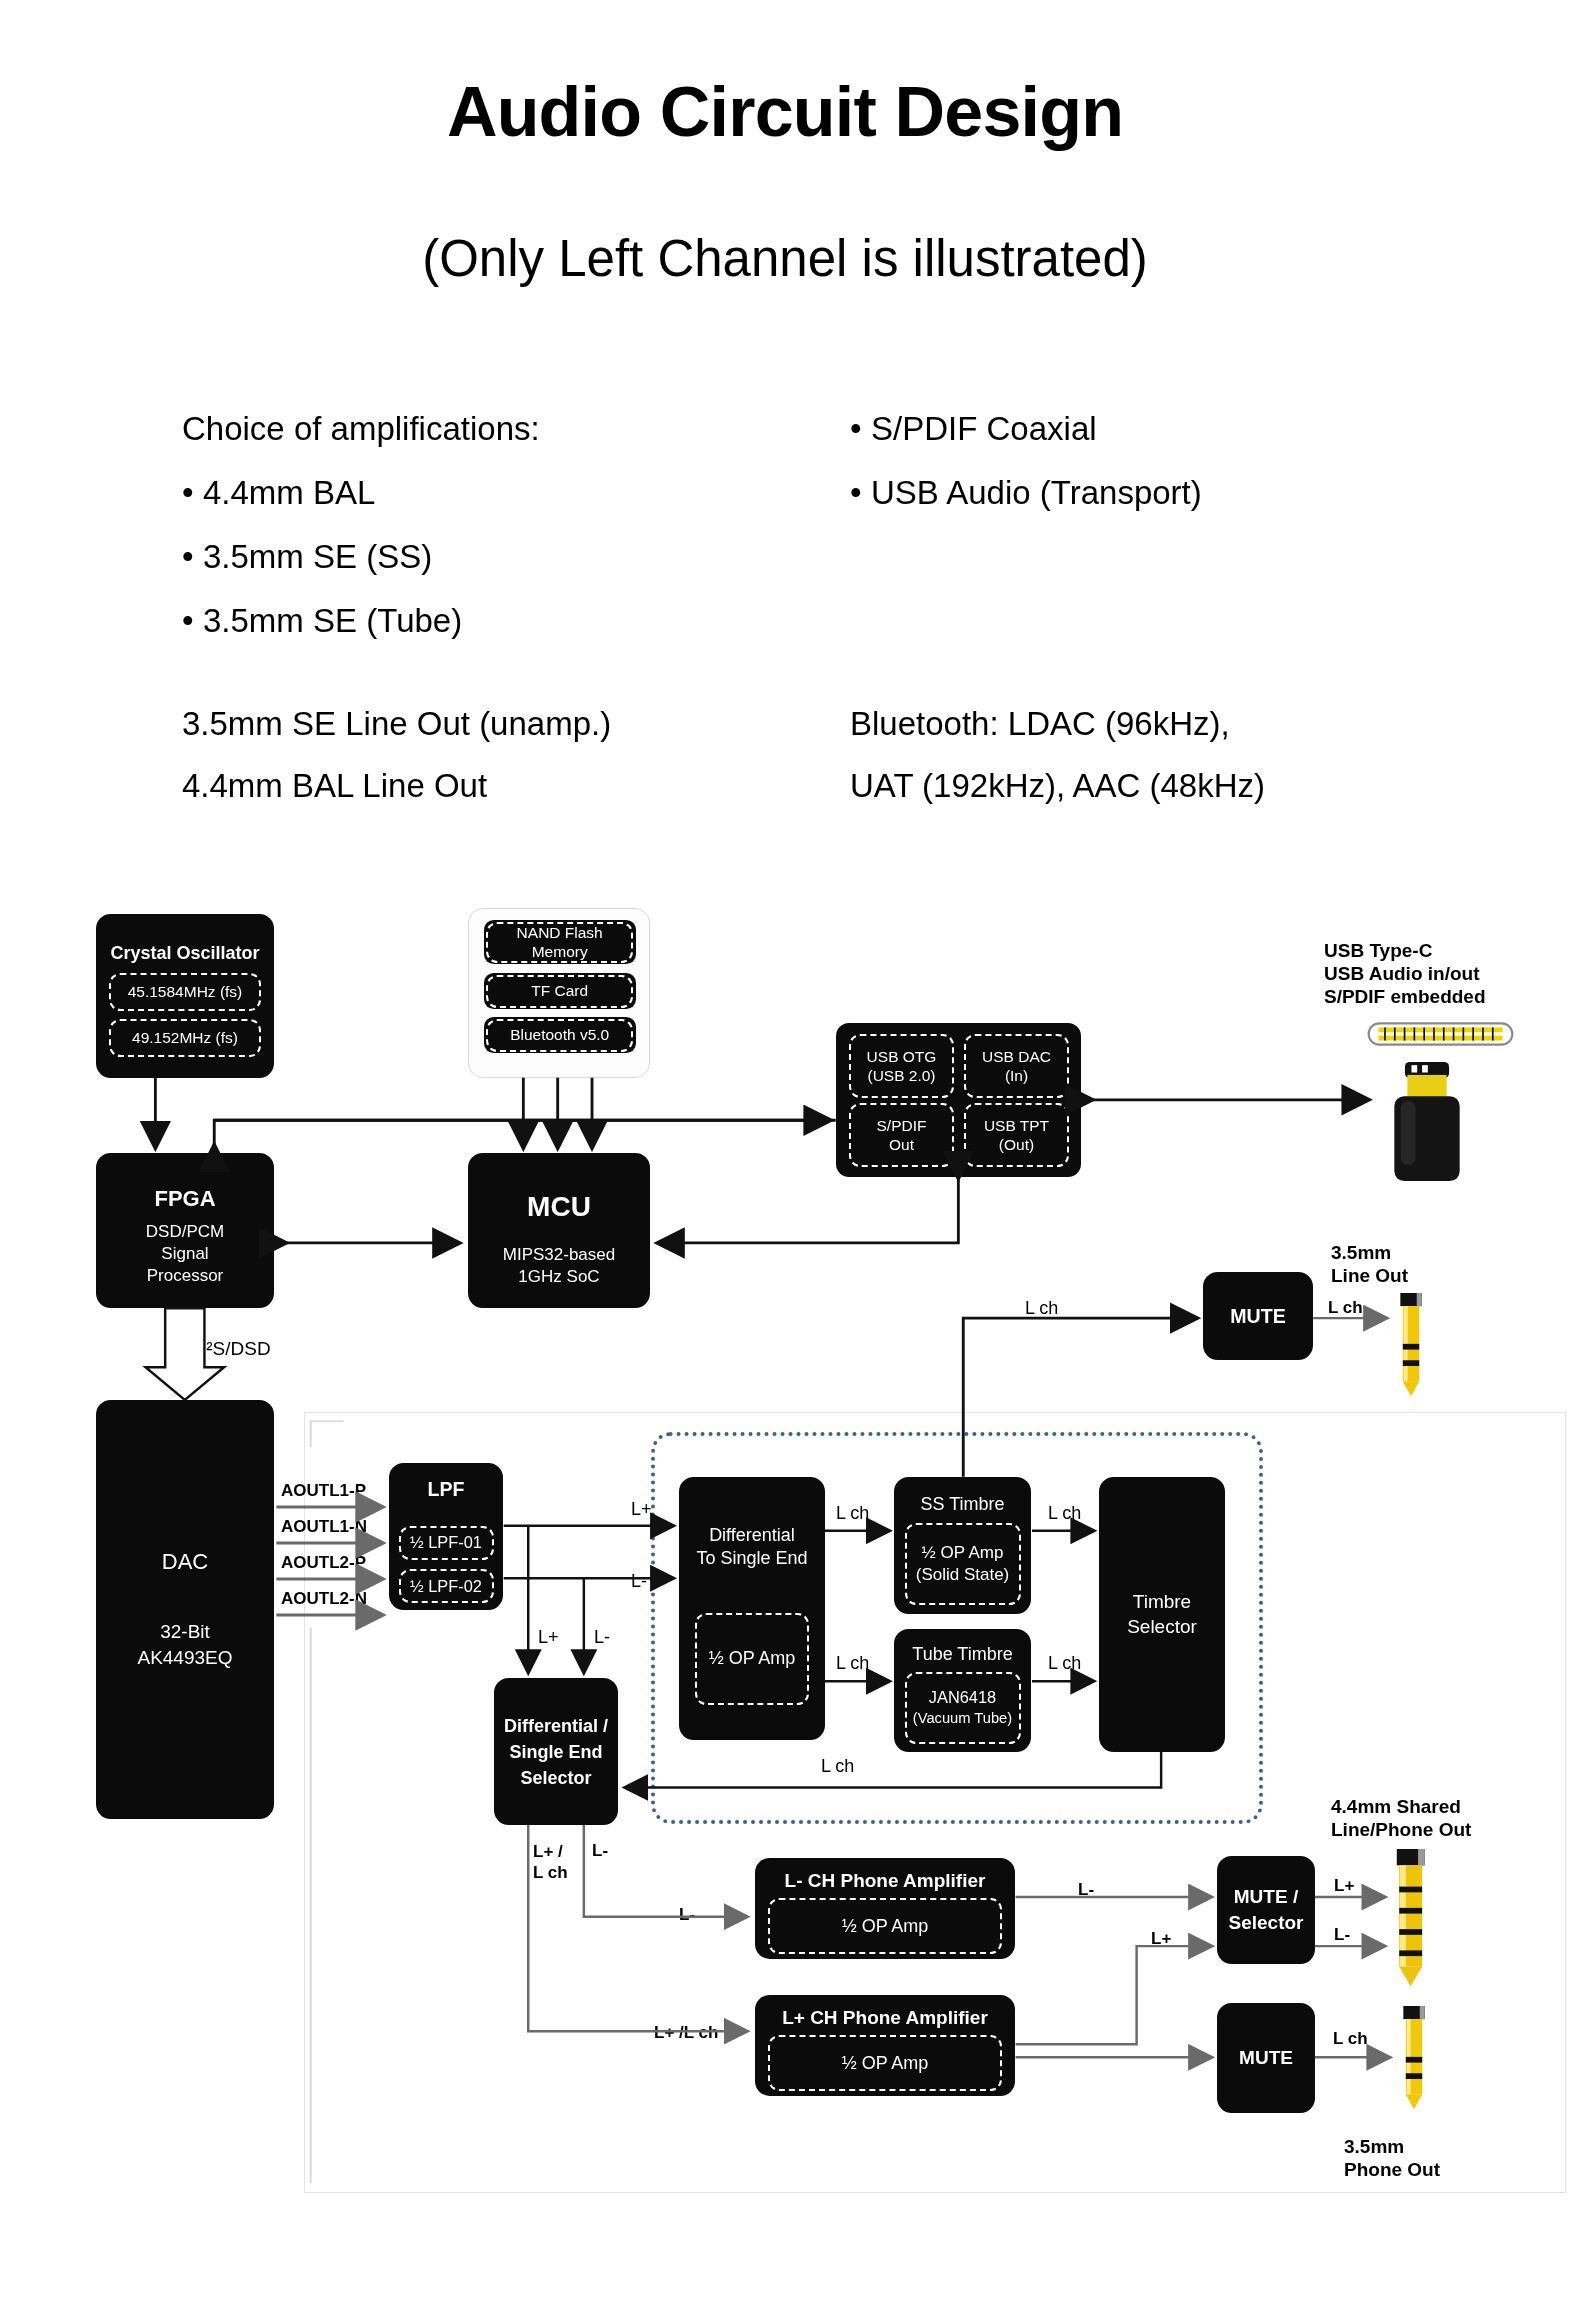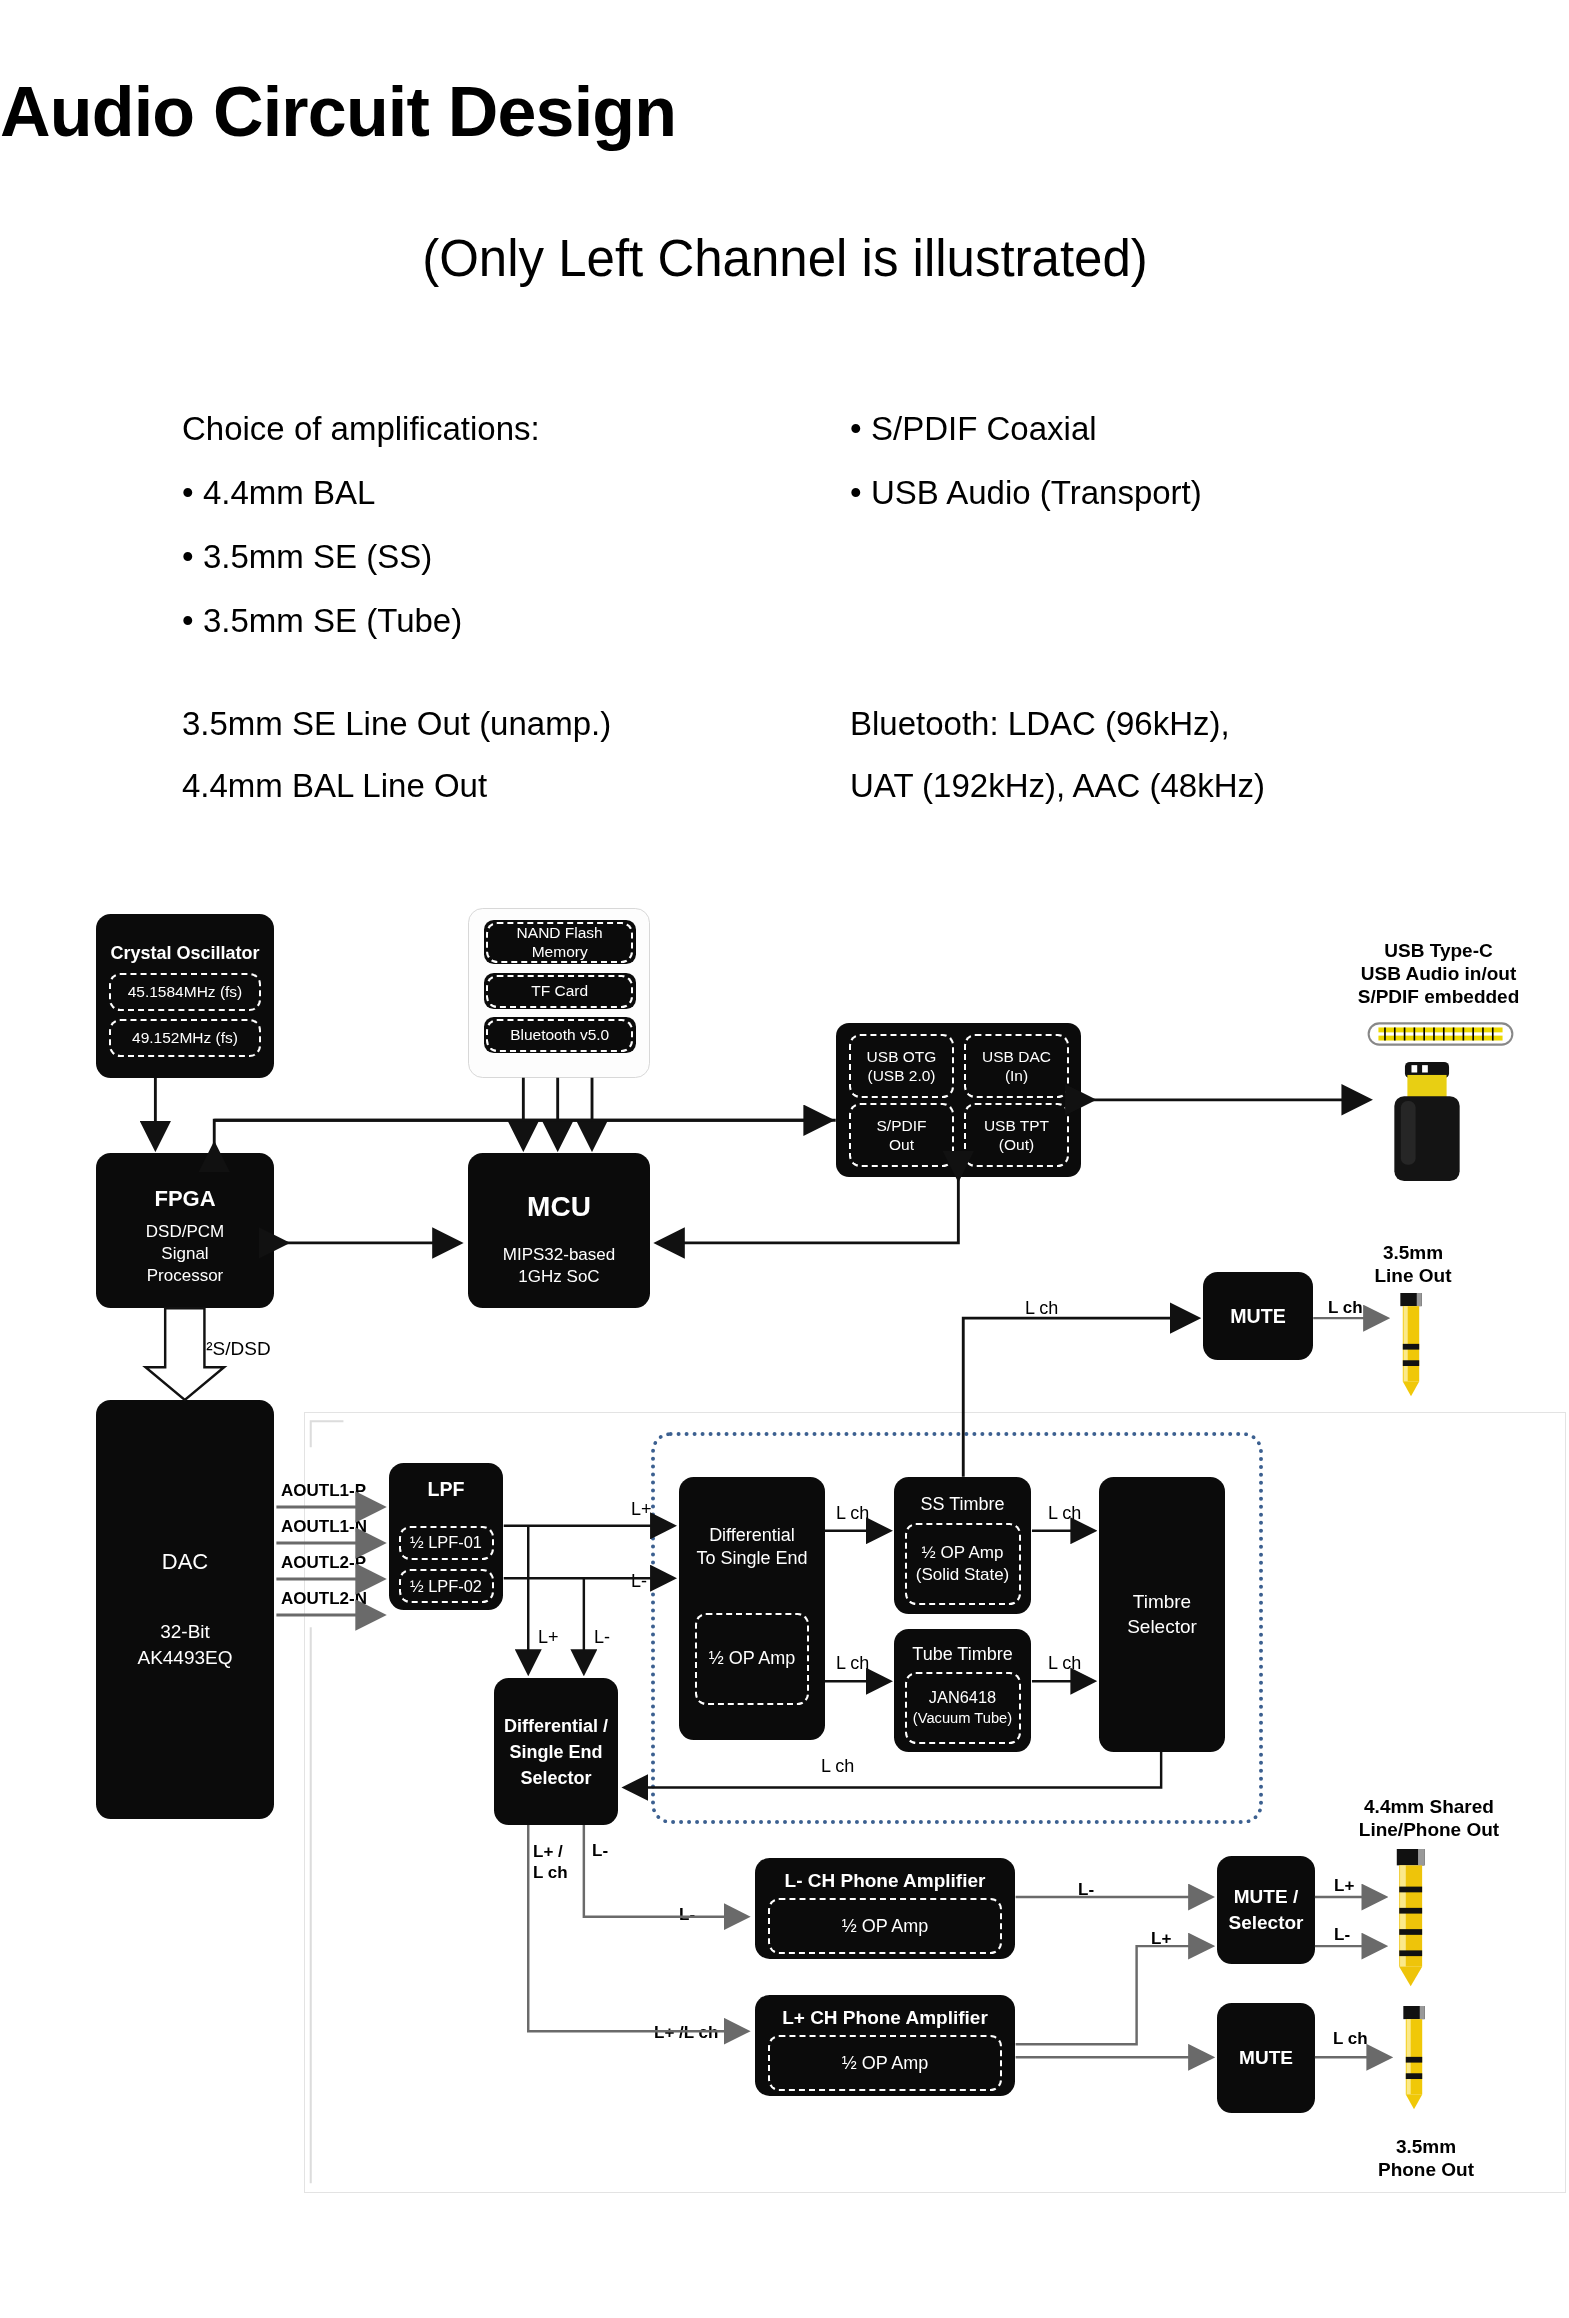--- a/index.html
+++ b/index.html
@@ -1,20 +1,20 @@
 <!DOCTYPE html>
 <html style="font-size:13px"><head>
 <meta charset="utf-8">
 <style>
   html,body{margin:0;padding:0;background:#ffffff;}
   body{width:1570px;height:2319px;position:relative;font-family:"Liberation Sans",sans-serif;color:#000;overflow:hidden;}
   .abs{position:absolute;}
 
   
-  #title{width:100%;top:72px;font-size:70px;font-weight:bold;letter-spacing:-0.8px;}
+  #title{width:100%;text-align:center;top:72px;font-size:70px;font-weight:bold;letter-spacing:-0.8px;}
   #subtitle{width:100%;text-align:center;top:229px;font-size:51px;}
 
   
   .txtcol{font-size:33px;line-height:64px;}
   #col-left{left:182px;top:397px;width:670px;}
   #col-right{left:850px;top:397px;width:654px;}
   #col-left2{left:182px;top:693px;width:670px;font-size:33px;line-height:62px;}
   #col-right2{left:850px;top:693px;width:687px;font-size:33px;line-height:62px;}
   .bullet::before{content:"\2022";display:inline-block;width:21px;}
 
@@ -22,21 +22,21 @@
   .blk{background:#0b0b0b;border-radius:14.7px;color:#fff;display:flex;
        flex-direction:column;align-items:center;justify-content:center;
        text-align:center;box-sizing:border-box;}
   .blk .hd{font-weight:bold;}
   .dash{border:2px dashed #ffffff;border-radius:11.4px;box-sizing:border-box;
         display:flex;flex-direction:column;align-items:center;justify-content:center;
         text-align:center;color:#fff;}
   .whitebox{background:#fdfdfd;border:1.6px solid #d8d8d8;border-radius:14.7px;box-sizing:border-box;}
   .lbl{font-size:17px;font-weight:bold;white-space:nowrap;}
   .lbl-n{font-size:17px;white-space:nowrap;}
-  .cap{font-size:19px;font-weight:bold;text-align:center;line-height:23px;white-space:nowrap;}
+  .cap{font-size:19px;font-weight:bold;line-height:23px;white-space:nowrap;}
   .frame{border:1.6px solid #dcdcdc;box-sizing:border-box;}
   .dotframe{border:4.1px dotted #3c6090;border-radius:19.6px;box-sizing:border-box;}
 
   
   #arrows{position:absolute;left:0;top:0;width:1570px;height:2319px;pointer-events:none;}
 </style>
 </head>
 <body>
 
 <div class="abs" id="title">Audio Circuit Design</div>

